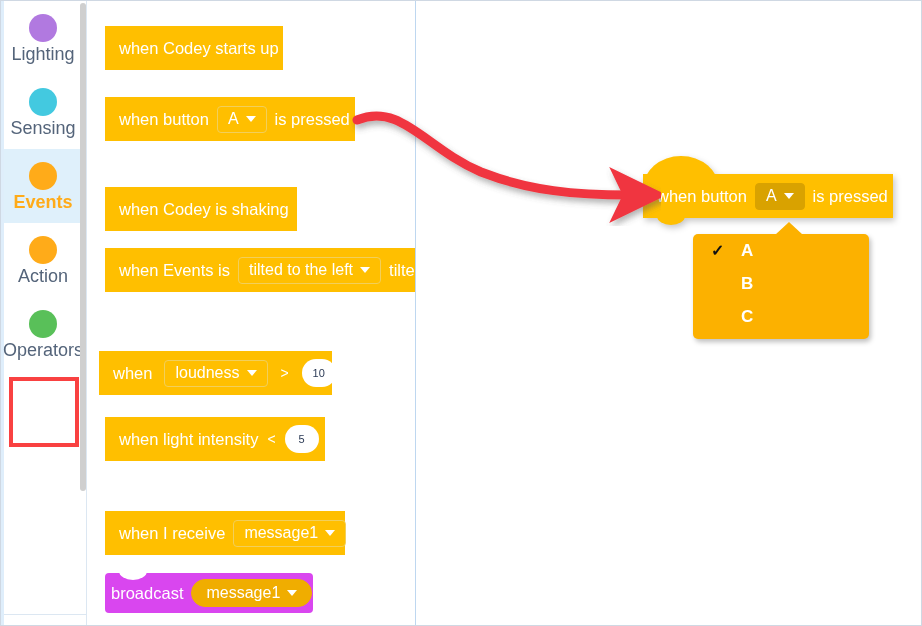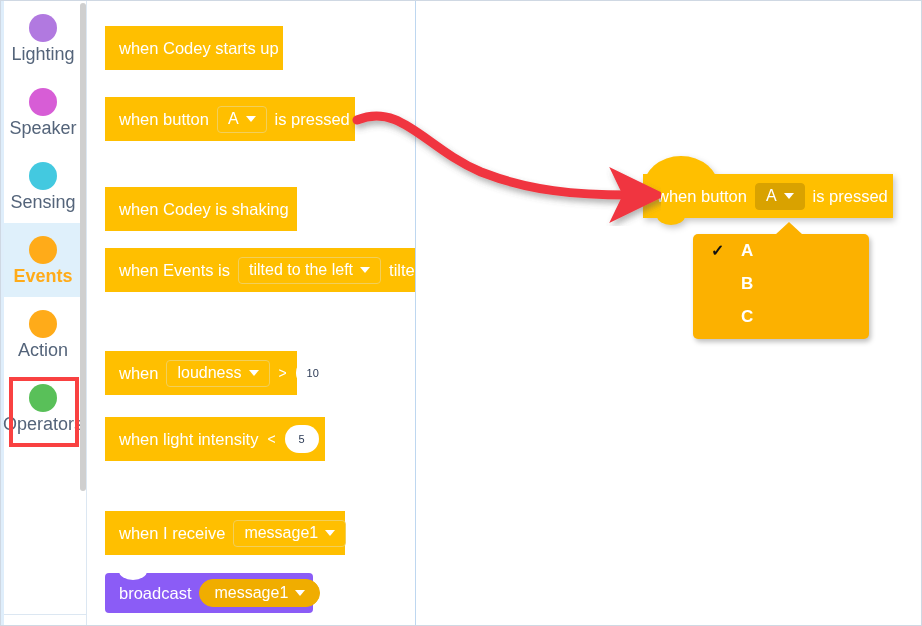--- a/index.html
+++ b/index.html
@@ -184,26 +184,26 @@
     left: 14px;
     bottom: -7px;
     width: 28px;
     height: 14px;
     background: #ffbf00;
     border-radius: 0 0 14px 14px / 0 0 9px 9px;
     z-index: -1;
   }
   .stack-block {
     position: absolute;
-    background: #8b5cf6;
+    background: #d946ef;
     height: 40px;
     border-radius: 4px;
     display: flex;
     align-items: center;
-    padding: 0 14px;
+    padding: 0 6px;
     box-sizing: border-box;
     color: #ffffff;
     font-size: 16.5px;
     white-space: nowrap;
     gap: 8px;
   }
   .stack-block::before {
     content: "";
     position: absolute;
     left: 14px;
@@ -357,24 +357,20 @@
 <div id="app">
 
   <div id="category-sidebar">
     <div class="cat-list">
 
       <div class="cat-item">
         <div class="cat-dot" style="background:#b179e0"></div>
         <div class="cat-label">Lighting</div>
       </div>
 
-      <div class="cat-item">
-        <div class="cat-dot" style="background:#d75dd6"></div>
-        <div class="cat-label">Speaker</div>
-      </div>
 
 
       <div class="cat-item">
         <div class="cat-dot" style="background:#43c9e0"></div>
         <div class="cat-label">Sensing</div>
       </div>
 
 
       <div class="cat-item selected">
         <div class="cat-dot" style="background:#ffab19"></div>
@@ -419,21 +415,21 @@
 
     <div class="hat-block" style="left:18px; top:247px; width:330px;">
       <span class="blk-text">when Events is</span>
       <span class="field-dropdown">
         <span>tilted to the left</span>
         <span class="caret"></span>
       </span>
       <span class="blk-text">tilte</span>
     </div>
 
-    <div class="hat-block" style="left:18px; top:350px; width:192px;">
+    <div class="hat-block" style="left:12px; top:350px; width:233px;gap:12px;">
       <span class="blk-text">when</span>
       <span class="field-dropdown">
         <span>loudness</span>
         <span class="caret"></span>
       </span>
       <span class="blk-op">&gt;</span>
       <span class="field-number">10</span>
     </div>
 
     <div class="hat-block" style="left:18px; top:416px; width:220px;">

